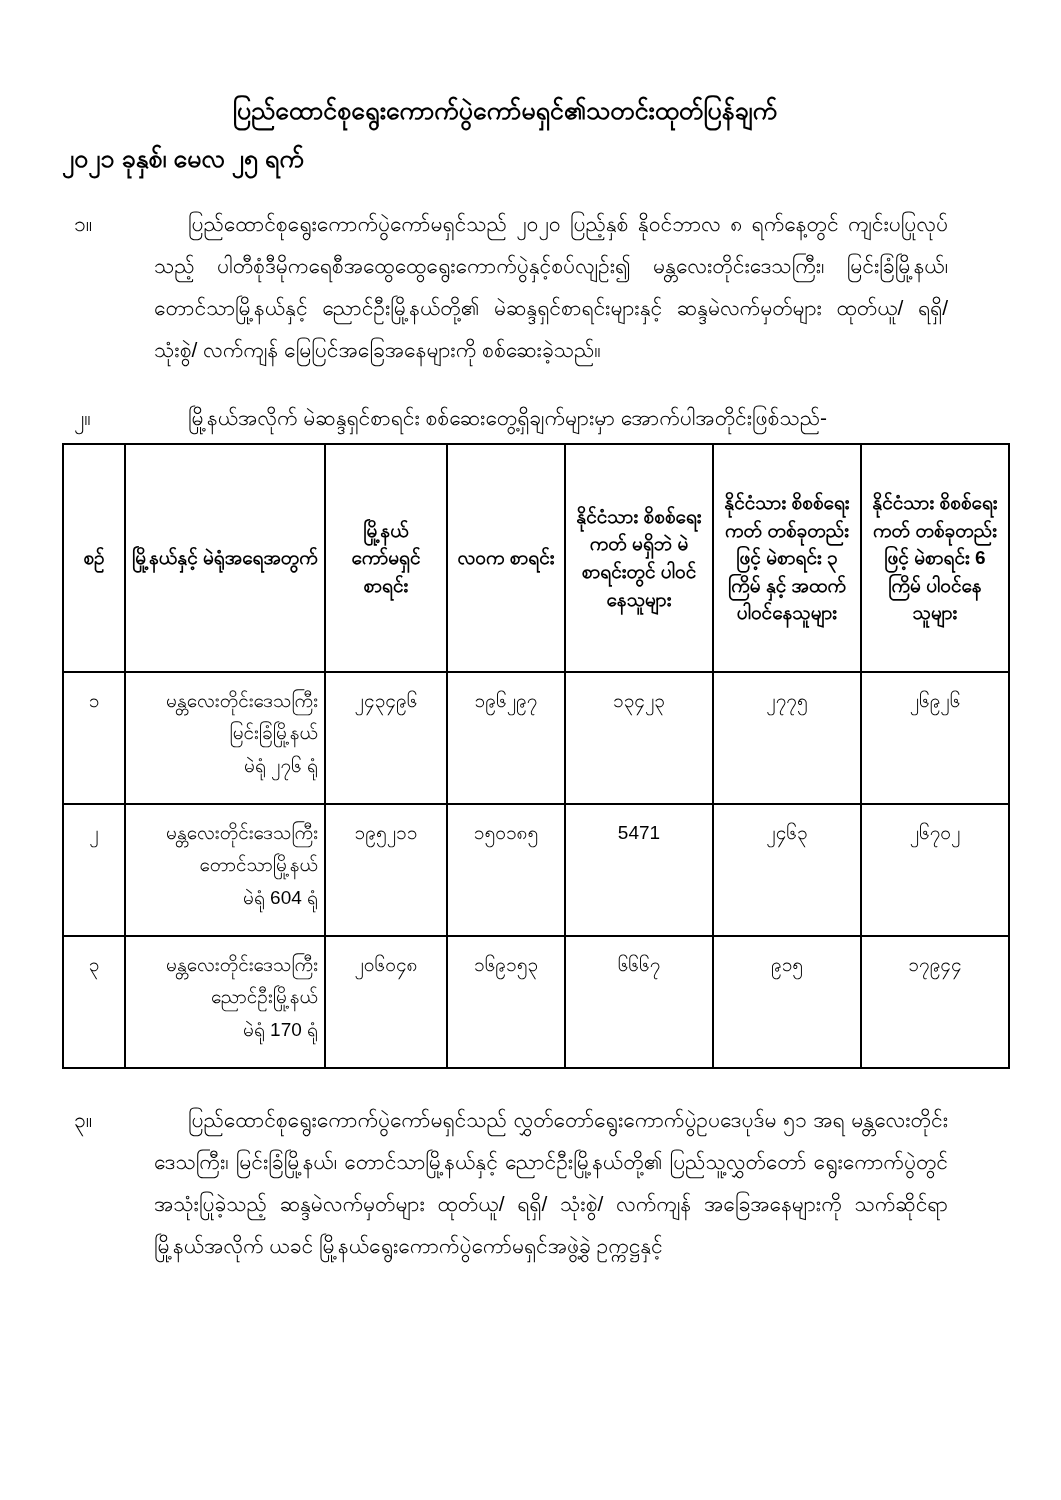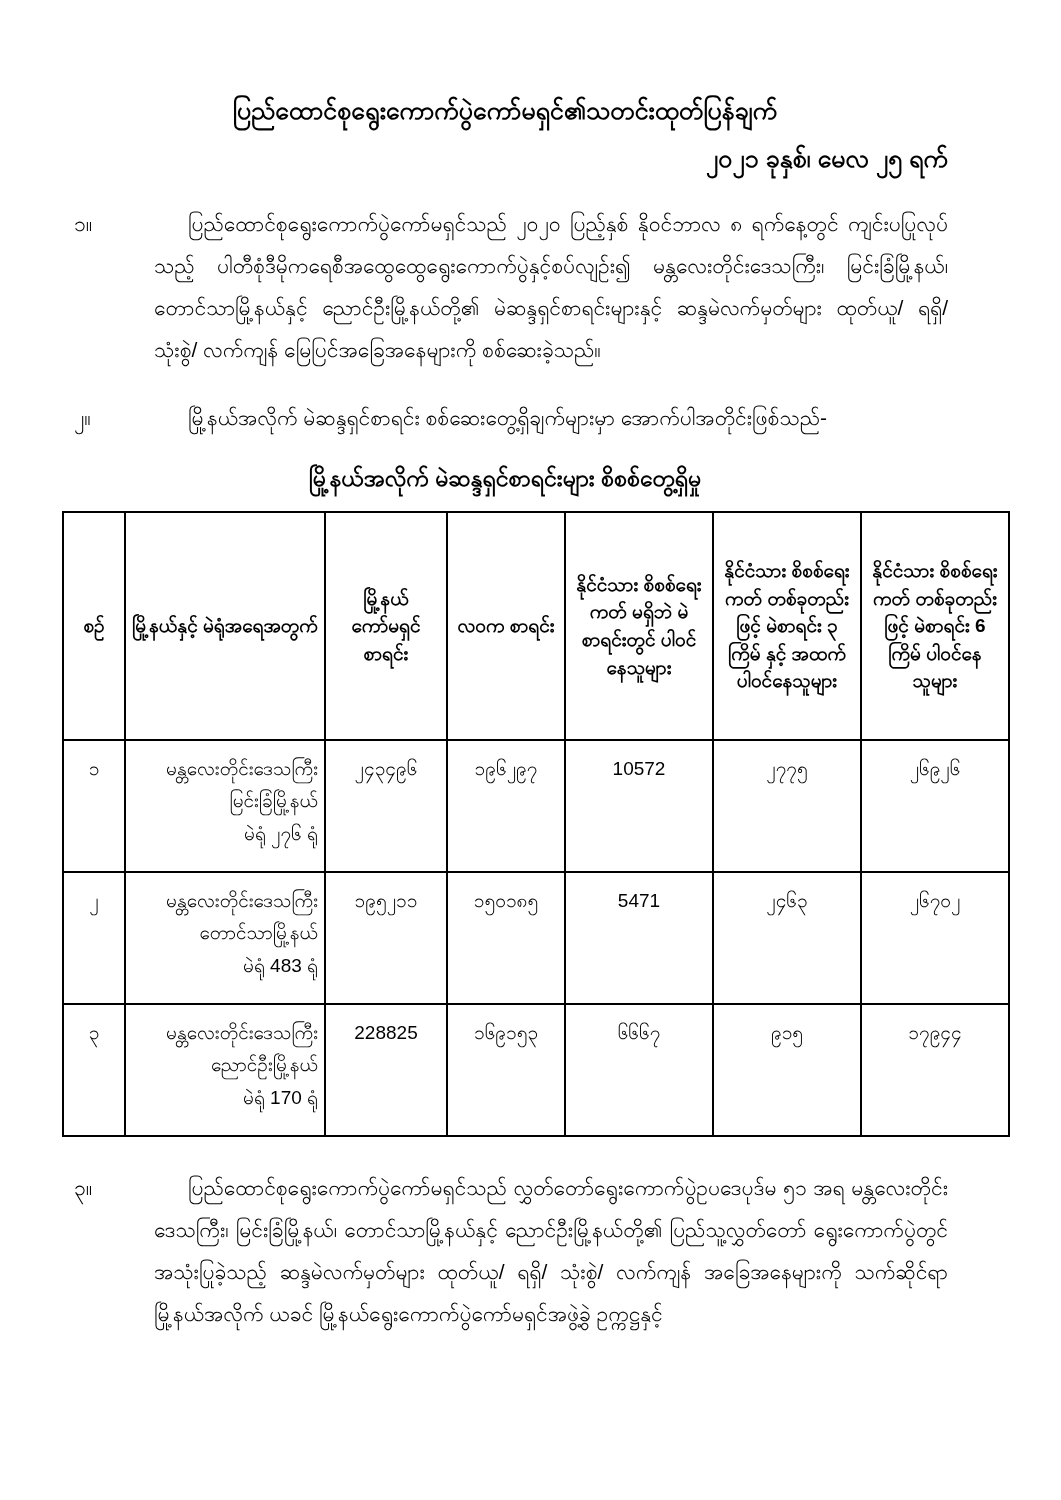--- a/index.html
+++ b/index.html
@@ -20,21 +20,21 @@
     position: relative;
   }
   .doc-title {
     text-align: center;
     font-size: 25px;
     font-weight: bold;
     line-height: 1.5;
     margin: 14px 0 0 0;
   }
   .doc-date {
-    text-align: right;
+    text-align: left;
     font-size: 25px;
     font-weight: bold;
     line-height: 1.5;
     margin: 10px 0 16px 0;
   }
   .para {
     font-size: 21px;
     line-height: 2.0;
     text-align: justify;
     text-justify: inter-word;
@@ -124,21 +124,20 @@
   <div class="para">
     <div class="num">၁။</div>
     <div class="body">ပြည်ထောင်စုရွေးကောက်ပွဲကော်မရှင်သည် ၂၀၂၀ ပြည့်နှစ် နိုဝင်ဘာလ ၈ ရက်နေ့တွင် ကျင်းပပြုလုပ်သည့် ပါတီစုံဒီမိုကရေစီအထွေထွေရွေးကောက်ပွဲနှင့်စပ်လျဉ်း၍ မန္တလေးတိုင်းဒေသကြီး၊ မြင်းခြံမြို့နယ်၊ တောင်သာမြို့နယ်နှင့် ညောင်ဦးမြို့နယ်တို့၏ မဲဆန္ဒရှင်စာရင်းများနှင့် ဆန္ဒမဲလက်မှတ်များ ထုတ်ယူ/ ရရှိ/ သုံးစွဲ/ လက်ကျန် မြေပြင်အခြေအနေများကို စစ်ဆေးခဲ့သည်။</div>
   </div>
 
   <div class="para">
     <div class="num">၂။</div>
     <div class="body">မြို့နယ်အလိုက် မဲဆန္ဒရှင်စာရင်း စစ်ဆေးတွေ့ရှိချက်များမှာ အောက်ပါအတိုင်းဖြစ်သည်-</div>
   </div>
 
-  <div class="table-heading">မြို့နယ်အလိုက် မဲဆန္ဒရှင်စာရင်းများ စိစစ်တွေ့ရှိမှု</div>
 
   <table class="data">
     <colgroup>
       <col class="col-1">
         <col class="col-2">
         <col class="col-3">
         <col class="col-4">
         <col class="col-5">
         <col class="col-6">
         <col class="col-7">
@@ -157,45 +156,45 @@
     <tbody>
       <tr class="row-tall">
         <td class="idx">၁</td>
         <td class="place">
           <span class="place-line">မန္တလေးတိုင်းဒေသကြီး</span>
           <span class="place-line">မြင်းခြံမြို့နယ်</span>
           <span class="place-line">မဲရုံ ၂၇၆ ရုံ</span>
         </td>
         <td class="num-cell">၂၄၃၄၉၆</td>
         <td class="num-cell">၁၉၆၂၉၇</td>
-        <td class="num-cell">10572</td>
+        <td class="num-cell">၁၃၄၂၃</td>
         <td class="num-cell">၂၇၇၅</td>
         <td class="num-cell">၂၆၉၂၆</td>
       </tr>
       <tr class="row-tall">
         <td class="idx">၂</td>
         <td class="place">
           <span class="place-line">မန္တလေးတိုင်းဒေသကြီး</span>
           <span class="place-line">တောင်သာမြို့နယ်</span>
-          <span class="place-line">မဲရုံ 483 ရုံ</span>
+          <span class="place-line">မဲရုံ 604 ရုံ</span>
         </td>
         <td class="num-cell">၁၉၅၂၁၁</td>
         <td class="num-cell">၁၅၀၁၈၅</td>
         <td class="num-cell">5471</td>
         <td class="num-cell">၂၄၆၃</td>
         <td class="num-cell">၂၆၇၀၂</td>
       </tr>
       <tr class="row-tall">
         <td class="idx">၃</td>
         <td class="place">
           <span class="place-line">မန္တလေးတိုင်းဒေသကြီး</span>
           <span class="place-line">ညောင်ဦးမြို့နယ်</span>
           <span class="place-line">မဲရုံ 170 ရုံ</span>
         </td>
-        <td class="num-cell">228825</td>
+        <td class="num-cell">၂၀၆၀၄၈</td>
         <td class="num-cell">၁၆၉၁၅၃</td>
         <td class="num-cell">၆၆၆၇</td>
         <td class="num-cell">၉၁၅</td>
         <td class="num-cell">၁၇၉၄၄</td>
       </tr>
     </tbody>
   </table>
 
   <div class="para footer-para last">
     <div class="num">၃။</div>

